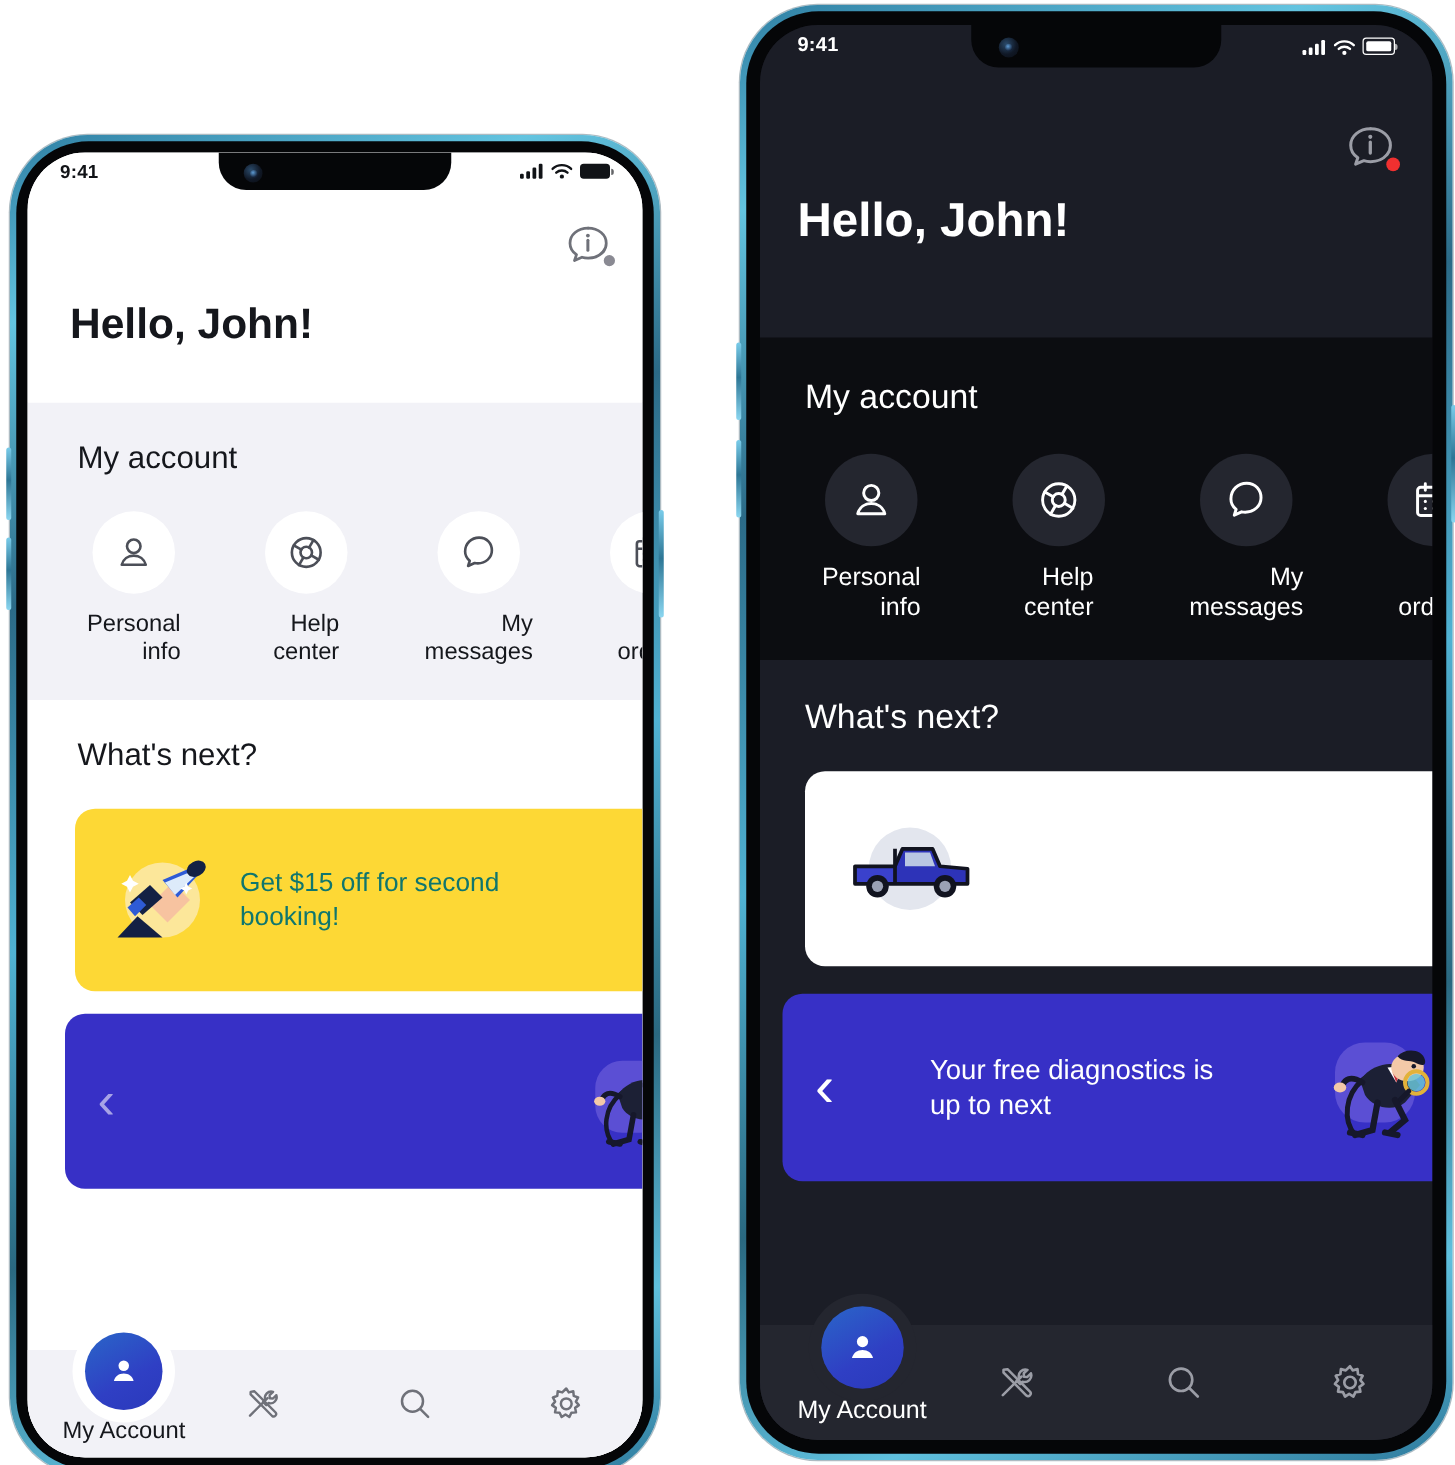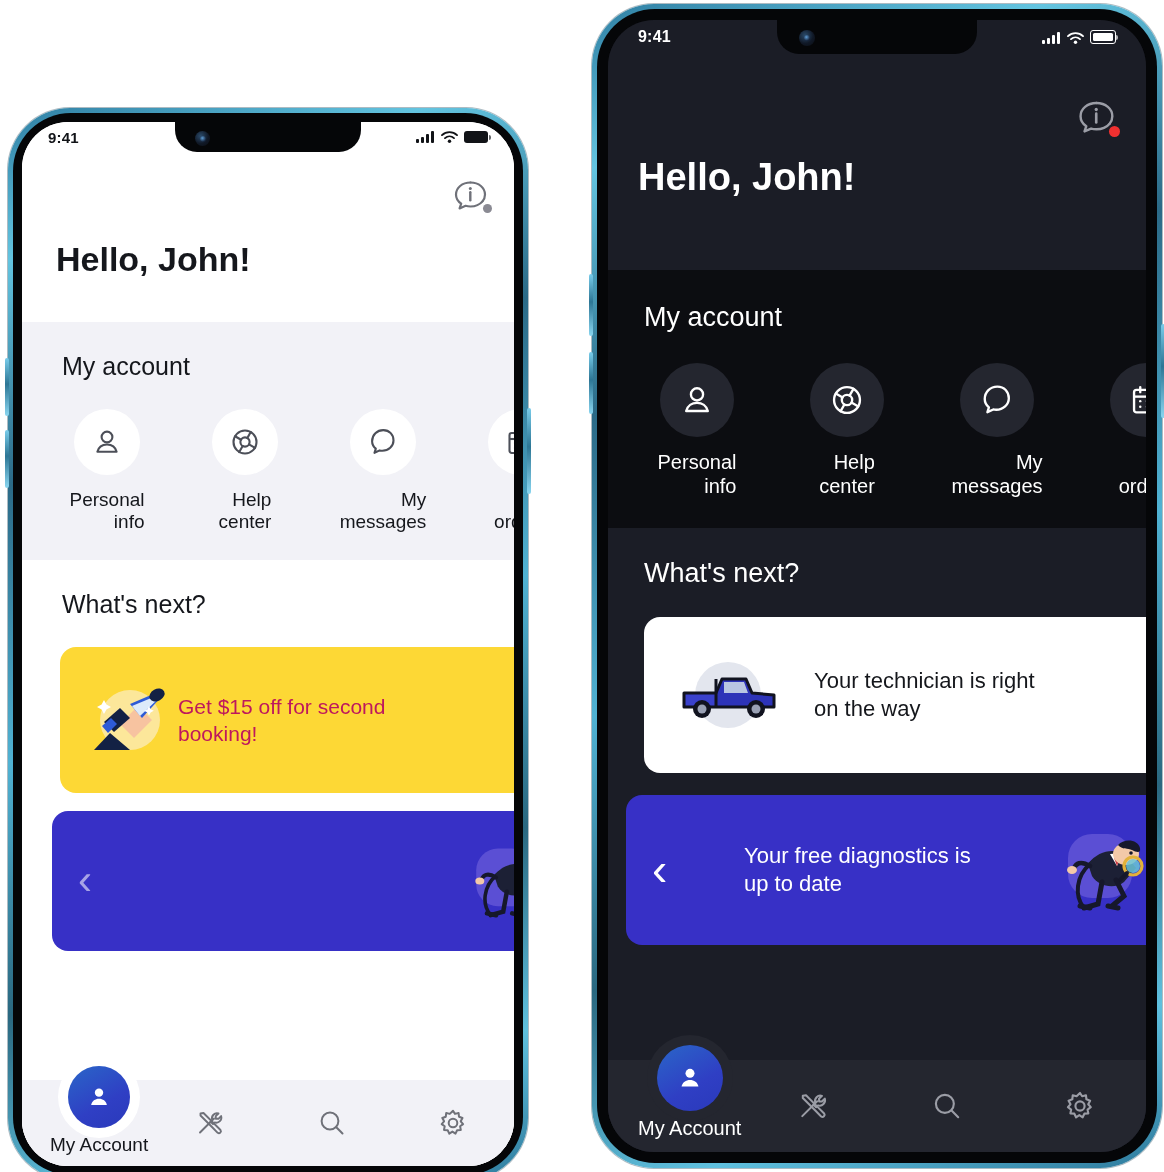--- a/index.html
+++ b/index.html
@@ -217,21 +217,21 @@
                 <path d="M46 28 L70 18 L72 21 L54 38 Z" fill="#DDEBFA"></path>
                 <ellipse cx="71" cy="17" rx="8" ry="6" transform="rotate(-28 71 17)" fill="#132144"></ellipse>
                 <path d="M18 44 L34 30 L44 40 L28 54 Z" fill="#132144"></path>
                 <path d="M16 48 L25 40 L31 46 L22 55 Z" fill="#2E5BD6"></path>
                 <g fill="#ffffff">
                     <path d="M18 22 l2.4 4.6 4.6 2.4-4.6 2.4L18 36l-2.4-4.6L11 29l4.6-2.4z"></path>
                     <path d="M63 28 l1.6 3.2 3.2 1.6-3.2 1.6L63 37.6 61.4 34.4 58.2 32.8l3.2-1.6z"></path>
                   </g>
               </svg>
             </div>
-            <div class="card-txt" style="margin-left:8px;font-size:21px;color:#be185d;max-width:220px;">Get $15 off for second booking!</div>
+            <div class="card-txt" style="margin-left:22px;font-size:21px;color:#0f766e;max-width:220px;">Get $15 off for second booking!</div>
 
           </div>
 
           <div class="card card-blue" style="margin-top:18px;margin-left:30px;width:490px;height:140px;padding:0 18px;">
             <div class="chev" style="left:26px;top:50%;margin-top:-22px;font-size:42px;color:#A7A3E6;">‹</div>
             <div class="illus" style="width:90px;height:90px;margin-left:auto;margin-right:10px;">
               <svg width="90" height="90" viewBox="0 0 100 100">
                 <rect x="18" y="14" width="64" height="64" rx="24" fill="#5B4FD4"></rect>
                 <path d="M34 88 C24 76 26 56 40 44 C52 34 66 34 74 38" fill="none" stroke="#16182B" stroke-width="4" stroke-linecap="round"></path>
                 <path d="M38 44 C50 28 70 28 78 38 L86 48 L74 62 C64 70 48 66 42 56 Z" fill="#1C2035"></path>
@@ -403,27 +403,26 @@
                 <path d="M48 27 L68 27 L72 38 L48 38 Z" fill="#B9C6E2"></path>
                 <path d="M40 38 L40 52 L8 52 L8 38 Z" fill="#3A41CC"></path>
                 <path d="M8 38 L40 38 L46 24 L70 24 L76 38 L98 40 L98 52 L8 52 Z" fill="none" stroke="#11131F" stroke-width="3" stroke-linejoin="round"></path>
                 <path d="M40 24 L40 52" stroke="#11131F" stroke-width="3"></path>
                 <circle cx="26" cy="54" r="9" fill="#11131F"></circle>
                   <circle cx="26" cy="54" r="4.5" fill="#9AA1B4"></circle>
                 <circle cx="80" cy="54" r="9" fill="#11131F"></circle>
                   <circle cx="80" cy="54" r="4.5" fill="#9AA1B4"></circle>
               </svg>
             </div>
-            <div class="card-txt" style="margin-left:34px;font-size:22px;color:#15171C;max-width:250px;">Your technician is right on the way</div>
 
           </div>
 
           <div class="card card-blue" style="margin-top:22px;margin-left:18px;width:512px;height:150px;padding:0 18px;">
             <div class="chev" style="left:26px;top:50%;margin-top:-24px;font-size:46px;color:#ffffff;">‹</div>
-            <div class="card-txt" style="margin-left:100px;font-size:22px;color:#ffffff;max-width:236px;">Your free diagnostics is up to date</div>
+            <div class="card-txt" style="margin-left:100px;font-size:22px;color:#ffffff;max-width:236px;">Your free diagnostics is up to next</div>
             <div class="illus" style="width:100px;height:100px;margin-left:auto;margin-right:6px;">
               <svg width="100" height="100" viewBox="0 0 100 100">
                 <rect x="18" y="14" width="64" height="64" rx="24" fill="#5B4FD4"></rect>
                 <path d="M34 88 C24 76 26 56 40 44 C52 34 66 34 74 38" fill="none" stroke="#16182B" stroke-width="4" stroke-linecap="round"></path>
                 <path d="M38 44 C50 28 70 28 78 38 L86 48 L74 62 C64 70 48 66 42 56 Z" fill="#1C2035"></path>
                 <path d="M60 34 L67 46 L73 33 Z" fill="#ffffff"></path>
                 <path d="M64 38 L67 46 L70 38 Z" fill="#C5313B"></path>
                 <ellipse cx="76" cy="34" rx="13" ry="11" fill="#F3C9A8"></ellipse>
                 <path d="M68 25 C74 18 88 19 90 28 C91 34 86 32 82 30 C78 28 72 30 68 25 Z" fill="#16182B"></path>
                 <circle cx="81" cy="33" r="1.8" fill="#16182B"></circle>

